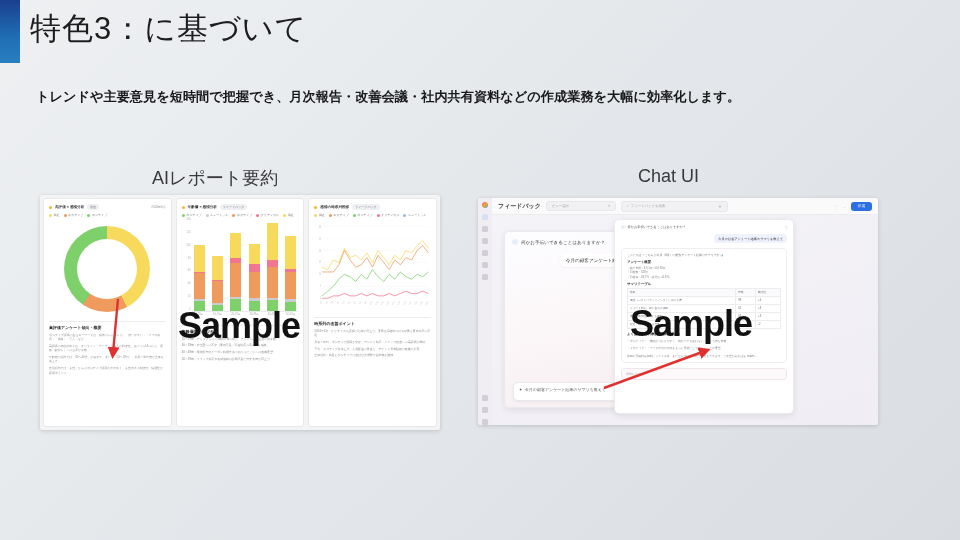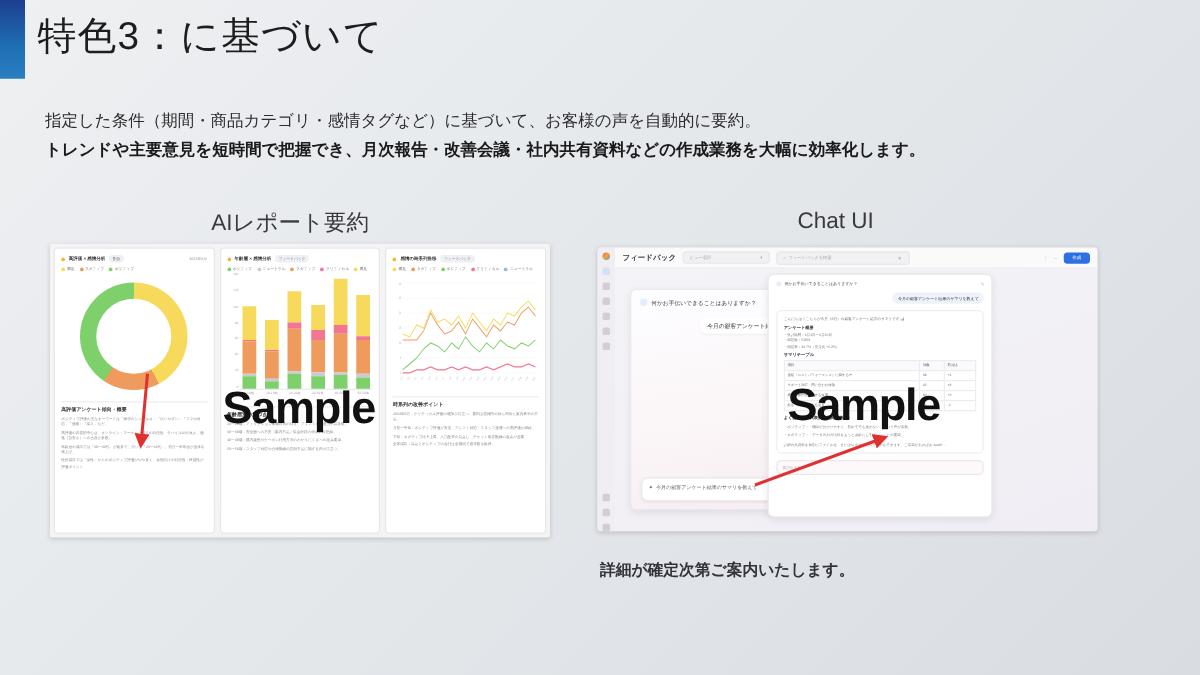--- a/index.html
+++ b/index.html
@@ -18,21 +18,21 @@
     position:absolute;left:30px;top:8px;
     font-size:31px;font-weight:400;color:#1d1d1f;letter-spacing:1px;
     white-space:nowrap;
   }
   
   .lead{position:absolute;left:36px;top:86px;width:890px;}
   .lead-line{font-size:13.2px;color:#2b2b2e;line-height:1.72;white-space:nowrap;}
   .lead-line.bold{font-weight:bold;color:#1a1a1c;}
   
   .cap{position:absolute;font-size:18px;color:#3a3a3d;white-space:nowrap;}
-  .cap-left{left:169px;top:166px;}
+  .cap-left{left:152px;top:166px;}
   .cap-right{left:638px;top:166px;}
 
   
   .shot-left{
     position:absolute;left:40px;top:195px;width:400px;height:235px;
     background:#f4f4f5;border-radius:2px;
     box-shadow:0 1px 4px rgba(0,0,0,.16);
     overflow:hidden;display:flex;gap:4px;padding:3px;box-sizing:border-box;
   }
   .rp{background:#fff;border:1px solid #e7e8ea;border-radius:3px;
@@ -141,21 +141,20 @@
   .foot{position:absolute;left:480px;top:446px;}
   .foot div{font-size:12.6px;font-weight:bold;color:#33333a;line-height:1.6;white-space:nowrap;}
 </style>
 </head>
 <body>
 
 <div class="accent-bar"></div>
 <div class="title">特色3：に基づいて</div>
 
 <div class="lead">
-  <div class="lead-line">指定した条件（期間・商品カテゴリ・感情タグなど）に基づいて、お客様の声を自動的に要約。</div>
   <div class="lead-line bold">トレンドや主要意見を短時間で把握でき、月次報告・改善会議・社内共有資料などの作成業務を大幅に効率化します。</div>
 </div>
 
 <div class="cap cap-left">AIレポート要約</div>
 <div class="cap cap-right">Chat UI</div>
 
 <div class="shot-left">
 
   <div class="rp">
     <div class="rp-head">
@@ -491,14 +490,13 @@
 <svg class="arrow" style="left:600px;top:345px" width="115" height="50">
   <defs>
       <marker id="ah2" markerWidth="5" markerHeight="5" refX="2.5" refY="2.5" orient="auto">
     <path d="M0,0 L5,2.5 L0,5 z" fill="#e03131"></path>
       </marker>
     </defs>
   <line x1="4" y1="43" x2="105" y2="6" stroke="#e03131" stroke-width="2.4" marker-end="url(#ah2)"></line>
 </svg>
 
 <div class="foot">
-  <div>詳細が確定次第ご案内いたします。</div>
 </div>
 
 </body></html>

